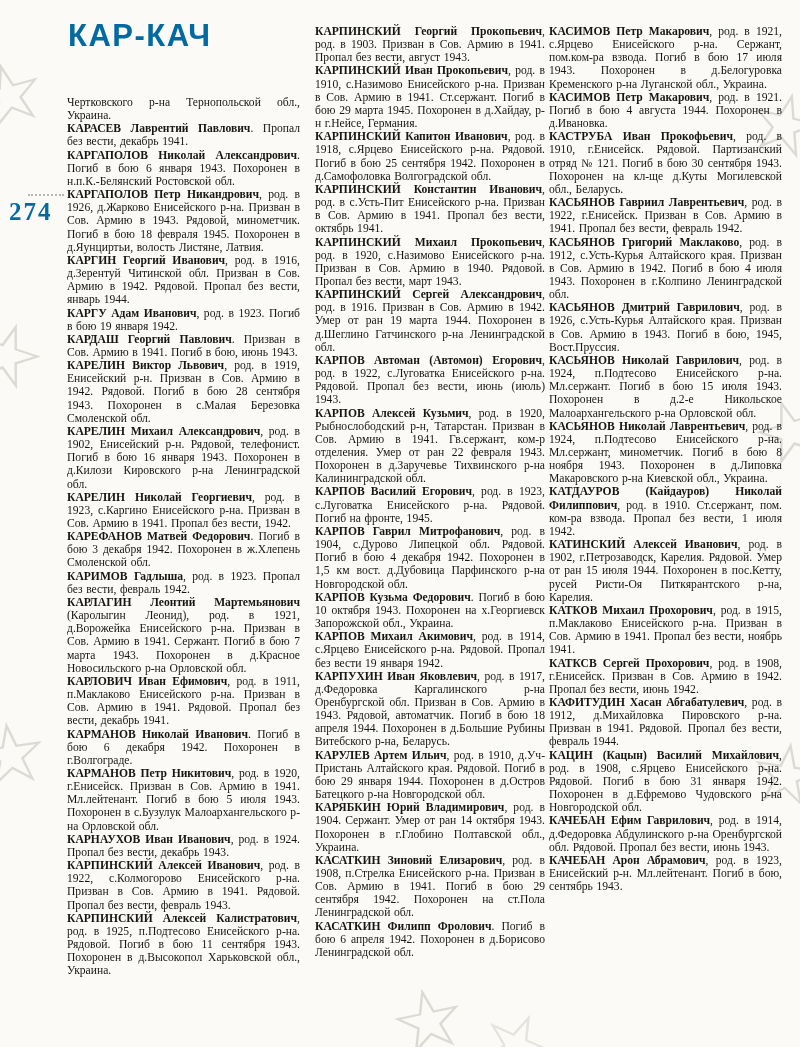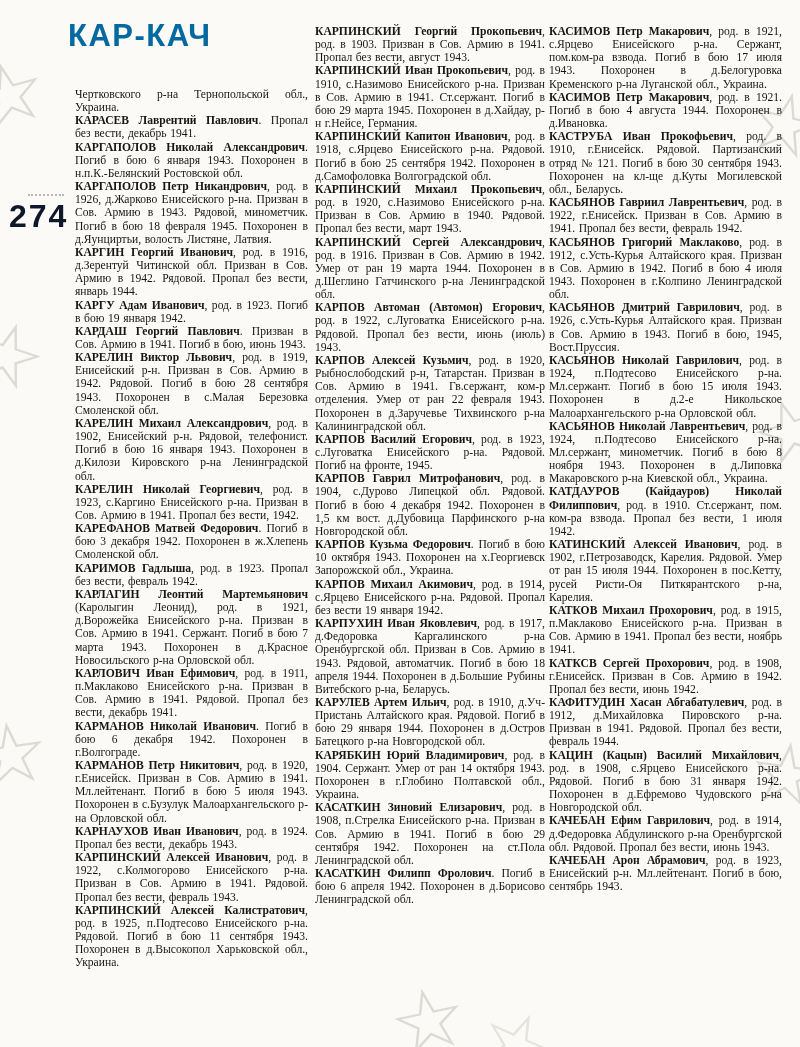--- a/index.html
+++ b/index.html
@@ -9,35 +9,35 @@
     font-family:"Liberation Serif",serif;
   }
   .page{position:absolute;inset:0;}
   .title{
     position:absolute;left:68px;top:18px;margin:0;
     font-family:"Liberation Sans",sans-serif;
     font-size:31px;font-weight:800;letter-spacing:1.5px;color:#0369a1;
   }
   .pagenum{
     position:absolute;left:9px;top:198px;
-    font-family:Liberation Sans, sans-serif;
-    font-size:32px;font-weight:800;letter-spacing:2px;color:#0f172a;
+    font-family:Liberation Serif, serif;
+    font-size:25px;font-weight:800;letter-spacing:2px;color:#0369a1;
   }
   .pagenum-dots{
     position:absolute;left:28px;top:194px;width:36px;height:0;
     border-top:2px dotted #83817a;opacity:.55;
   }
   .col{
     position:absolute;text-align:justify;
     font-size:11.6px;line-height:13.15px;
     word-spacing:.06em;
   }
   .col p{margin:0;hyphens:auto;-webkit-hyphens:auto;}
   .col b{font-weight:bold;}
-  .col1{left:67px;top:88px;width:233px;margin-left:8px;}
+  .col1{left:67px;top:96px;width:233px;}
   .col2{left:315px;top:25px;width:230px;}
   .col3{left:549px;top:25px;width:233px;}
   .star{
     position:absolute;font-size:86px;line-height:1;
     color:rgba(150,145,133,0.30);user-select:none;pointer-events:none;
   }
   .star.s1{left:-30px;top:52px;transform:rotate(-15deg);}
   .star.s2{left:-32px;top:312px;transform:rotate(18deg);}
   .star.s3{left:-28px;top:712px;transform:rotate(-8deg);}
   .star.s4{left:746px;top:82px;transform:rotate(14deg);}
@@ -82,20 +82,21 @@
       <p><b>КАРМАНОВ Николай Иванович</b>. Погиб в бою 6 декабря 1942. Похоронен в г.Волгограде.</p>
       <p><b>КАРМАНОВ Петр Никитович</b>, род. в 1920, г.Енисейск. Призван в Сов. Армию в 1941. Мл.лейтенант. Погиб в бою 5 июля 1943. Похоронен в с.Бузулук Малоархангельского р-на Орловской обл.</p>
       <p><b>КАРНАУХОВ Иван Иванович</b>, род. в 1924. Пропал без вести, декабрь 1943.</p>
       <p><b>КАРПИНСКИЙ Алексей Иванович</b>, род. в 1922, с.Колмогорово Енисейского р-на. Призван в Сов. Армию в 1941. Рядовой. Пропал без вести, февраль 1943.</p>
       <p><b>КАРПИНСКИЙ Алексей Калистратович</b>, род. в 1925, п.Подтесово Енисейского р-на. Рядовой. Погиб в бою 11 сентября 1943. Похоронен в д.Высокопол Харьковской обл., Украина.</p>
     </div>
   <div class="col col2">
       <p><b>КАРПИНСКИЙ Георгий Прокопьевич</b>, род. в 1903. Призван в Сов. Армию в 1941. Пропал без вести, август 1943.</p>
       <p><b>КАРПИНСКИЙ Иван Прокопьевич</b>, род. в 1910, с.Назимово Енисейского р-на. Призван в Сов. Армию в 1941. Ст.сержант. Погиб в бою 29 марта 1945. Похоронен в д.Хайдау, р-н г.Нейсе, Германия.</p>
       <p><b>КАРПИНСКИЙ Капитон Иванович</b>, род. в 1918, с.Ярцево Енисейского р-на. Рядовой. Погиб в бою 25 сентября 1942. Похоронен в д.Самофоловка Волгоградской обл.</p>
+      <p><b>КАРПИНСКИЙ Константин Иванович</b>, род. в с.Усть-Пит Енисейского р-на. Призван в Сов. Армию в 1941. Пропал без вести, октябрь 1941.</p>
       <p><b>КАРПИНСКИЙ Михаил Прокопьевич</b>, род. в 1920, с.Назимово Енисейского р-на. Призван в Сов. Армию в 1940. Рядовой. Пропал без вести, март 1943.</p>
       <p><b>КАРПИНСКИЙ Сергей Александрович</b>, род. в 1916. Призван в Сов. Армию в 1942. Умер от ран 19 марта 1944. Похоронен в д.Шеглино Гатчинского р-на Ленинградской обл.</p>
       <p><b>КАРПОВ Автоман (Автомон) Егорович</b>, род. в 1922, с.Луговатка Енисейского р-на. Рядовой. Пропал без вести, июнь (июль) 1943.</p>
       <p><b>КАРПОВ Алексей Кузьмич</b>, род. в 1920, Рыбнослободский р-н, Татарстан. Призван в Сов. Армию в 1941. Гв.сержант, ком-р отделения. Умер от ран 22 февраля 1943. Похоронен в д.Заручевье Тихвинского р-на Калининградской обл.</p>
       <p><b>КАРПОВ Василий Егорович</b>, род. в 1923, с.Луговатка Енисейского р-на. Рядовой. Погиб на фронте, 1945.</p>
       <p><b>КАРПОВ Гаврил Митрофанович</b>, род. в 1904, с.Дурово Липецкой обл. Рядовой. Погиб в бою 4 декабря 1942. Похоронен в 1,5 км вост. д.Дубовица Парфинского р-на Новгородской обл.</p>
       <p><b>КАРПОВ Кузьма Федорович</b>. Погиб в бою 10 октября 1943. Похоронен на х.Георгиевск Запорожской обл., Украина.</p>
       <p><b>КАРПОВ Михаил Акимович</b>, род. в 1914, с.Ярцево Енисейского р-на. Рядовой. Пропал без вести 19 января 1942.</p>
       <p><b>КАРПУХИН Иван Яковлевич</b>, род. в 1917, д.Федоровка Каргалинского р-на Оренбургской обл. Призван в Сов. Армию в 1943. Рядовой, автоматчик. Погиб в бою 18 апреля 1944. Похоронен в д.Большие Рубины Витебского р-на, Беларусь.</p>
       <p><b>КАРУЛЕВ Артем Ильич</b>, род. в 1910, д.Уч-Пристань Алтайского края. Рядовой. Погиб в бою 29 января 1944. Похоронен в д.Остров Батецкого р-на Новгородской обл.</p>

